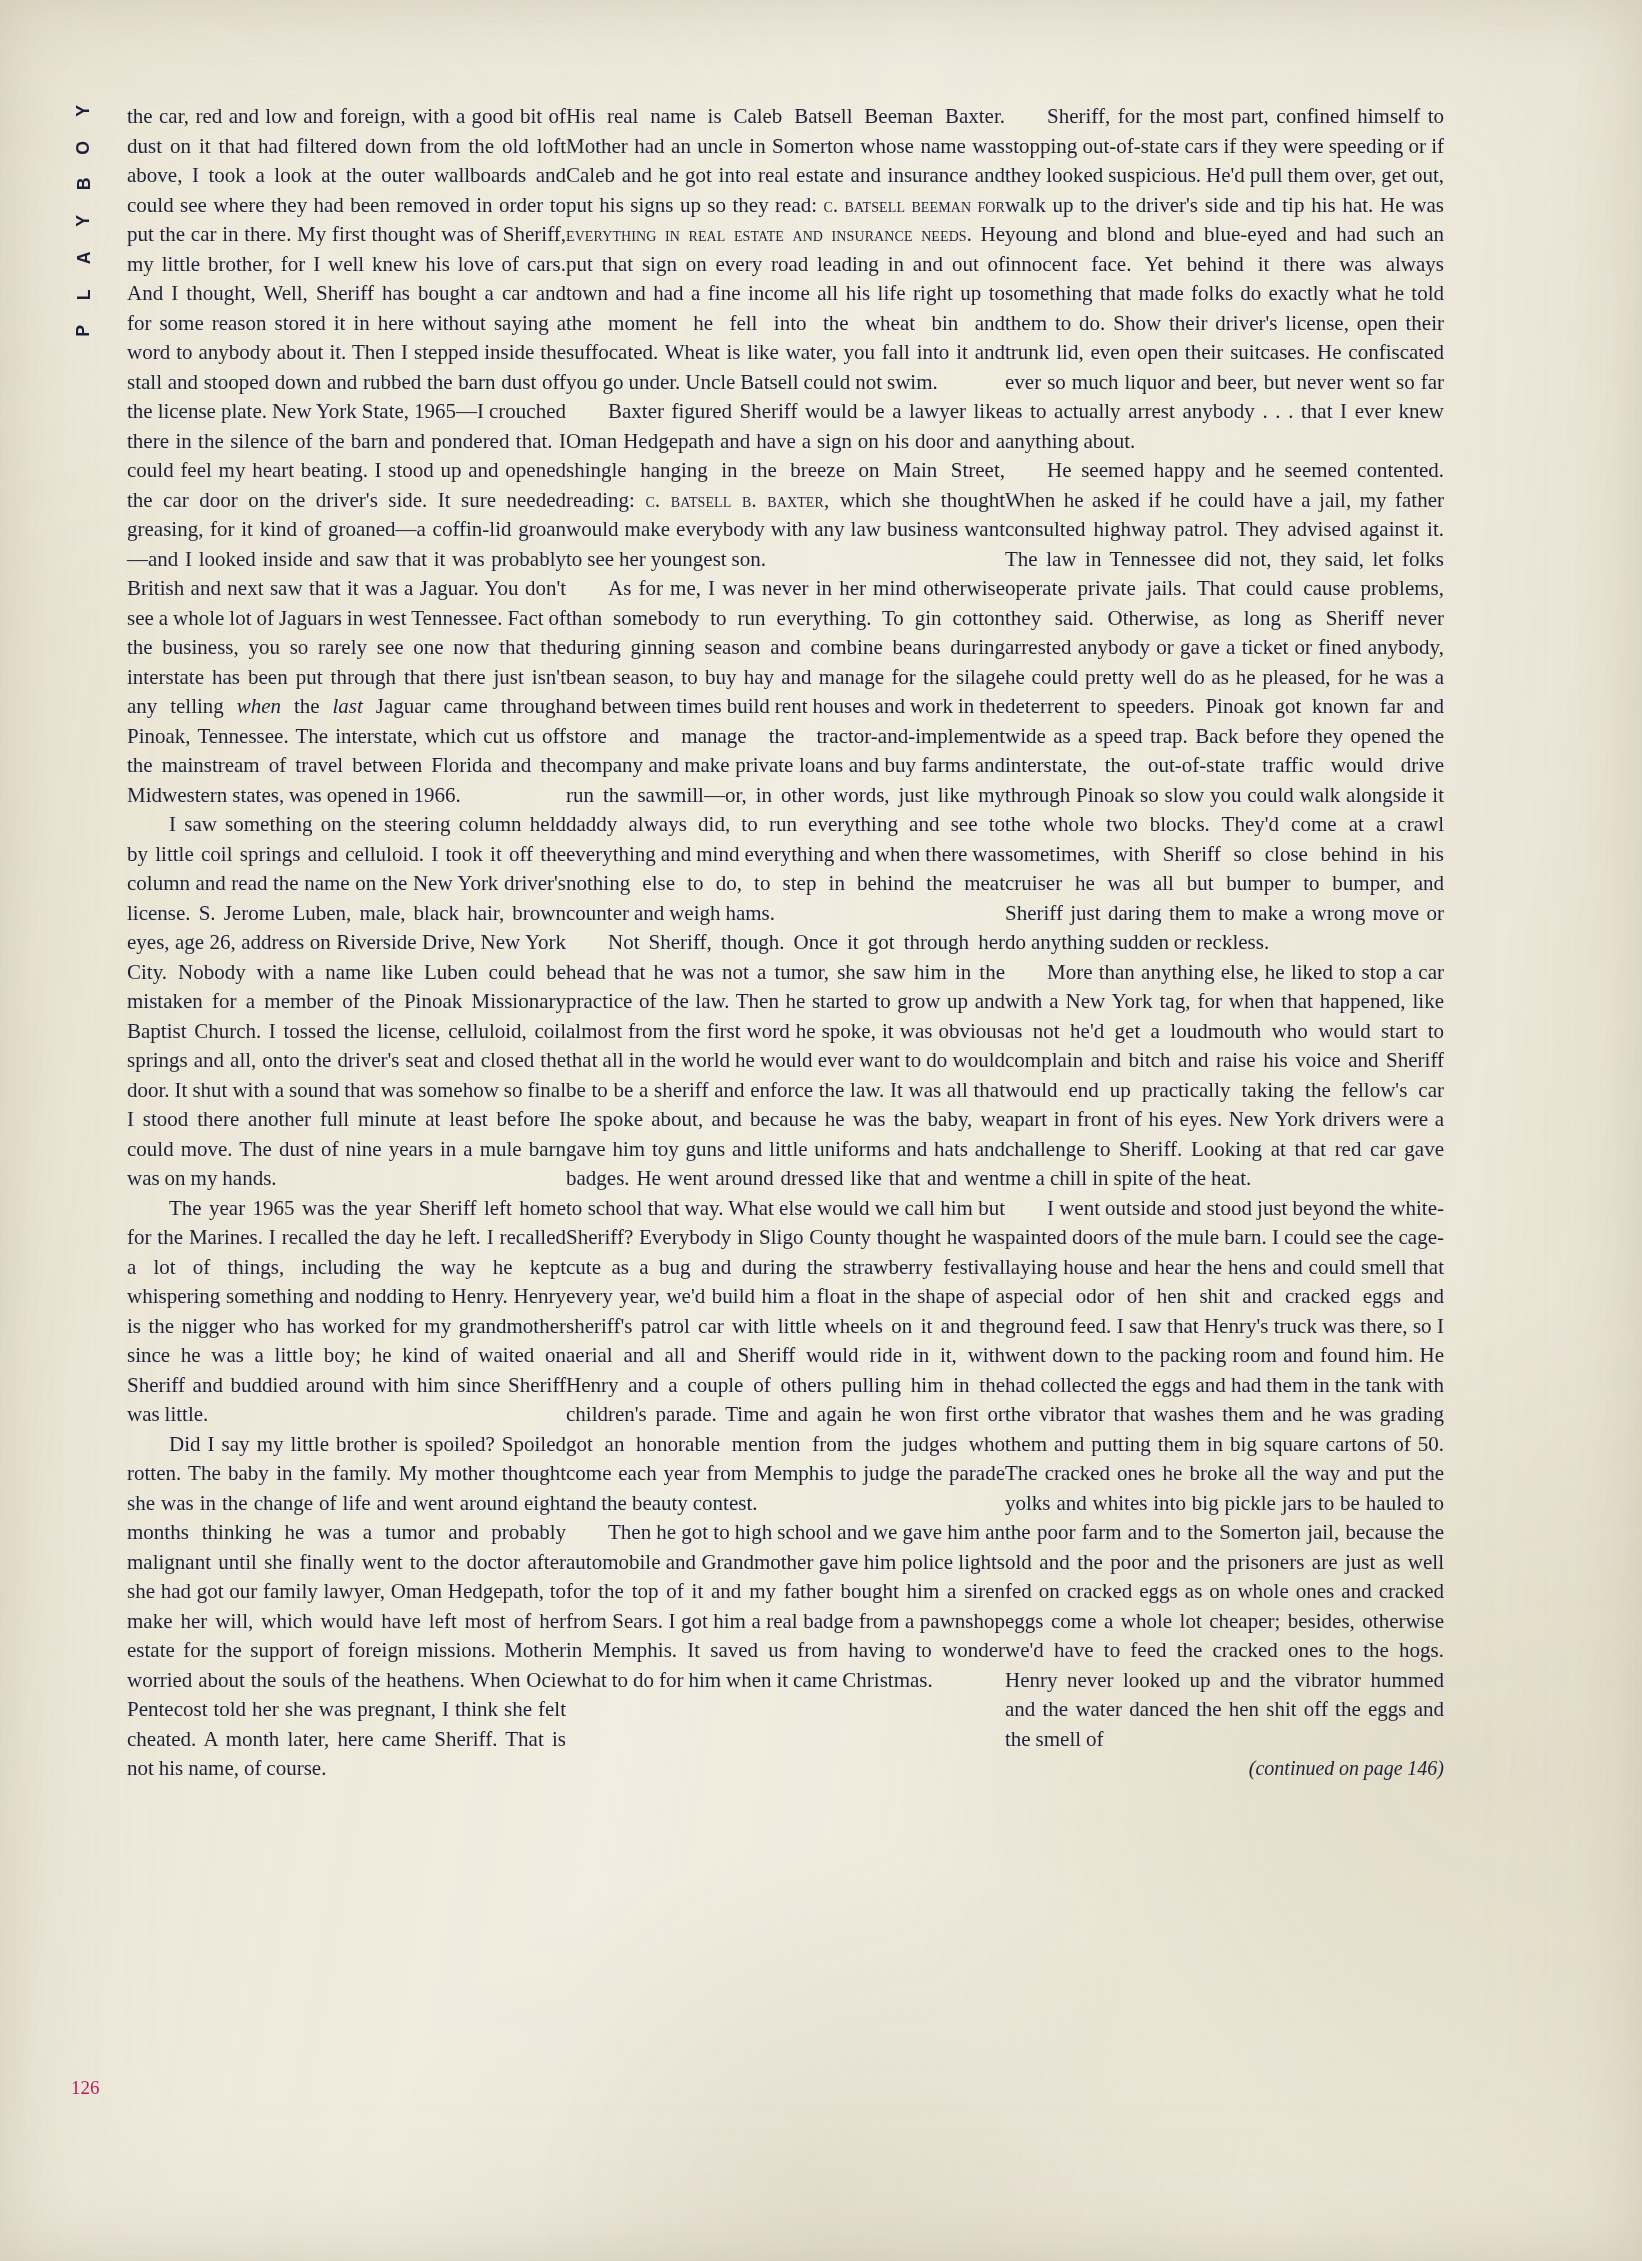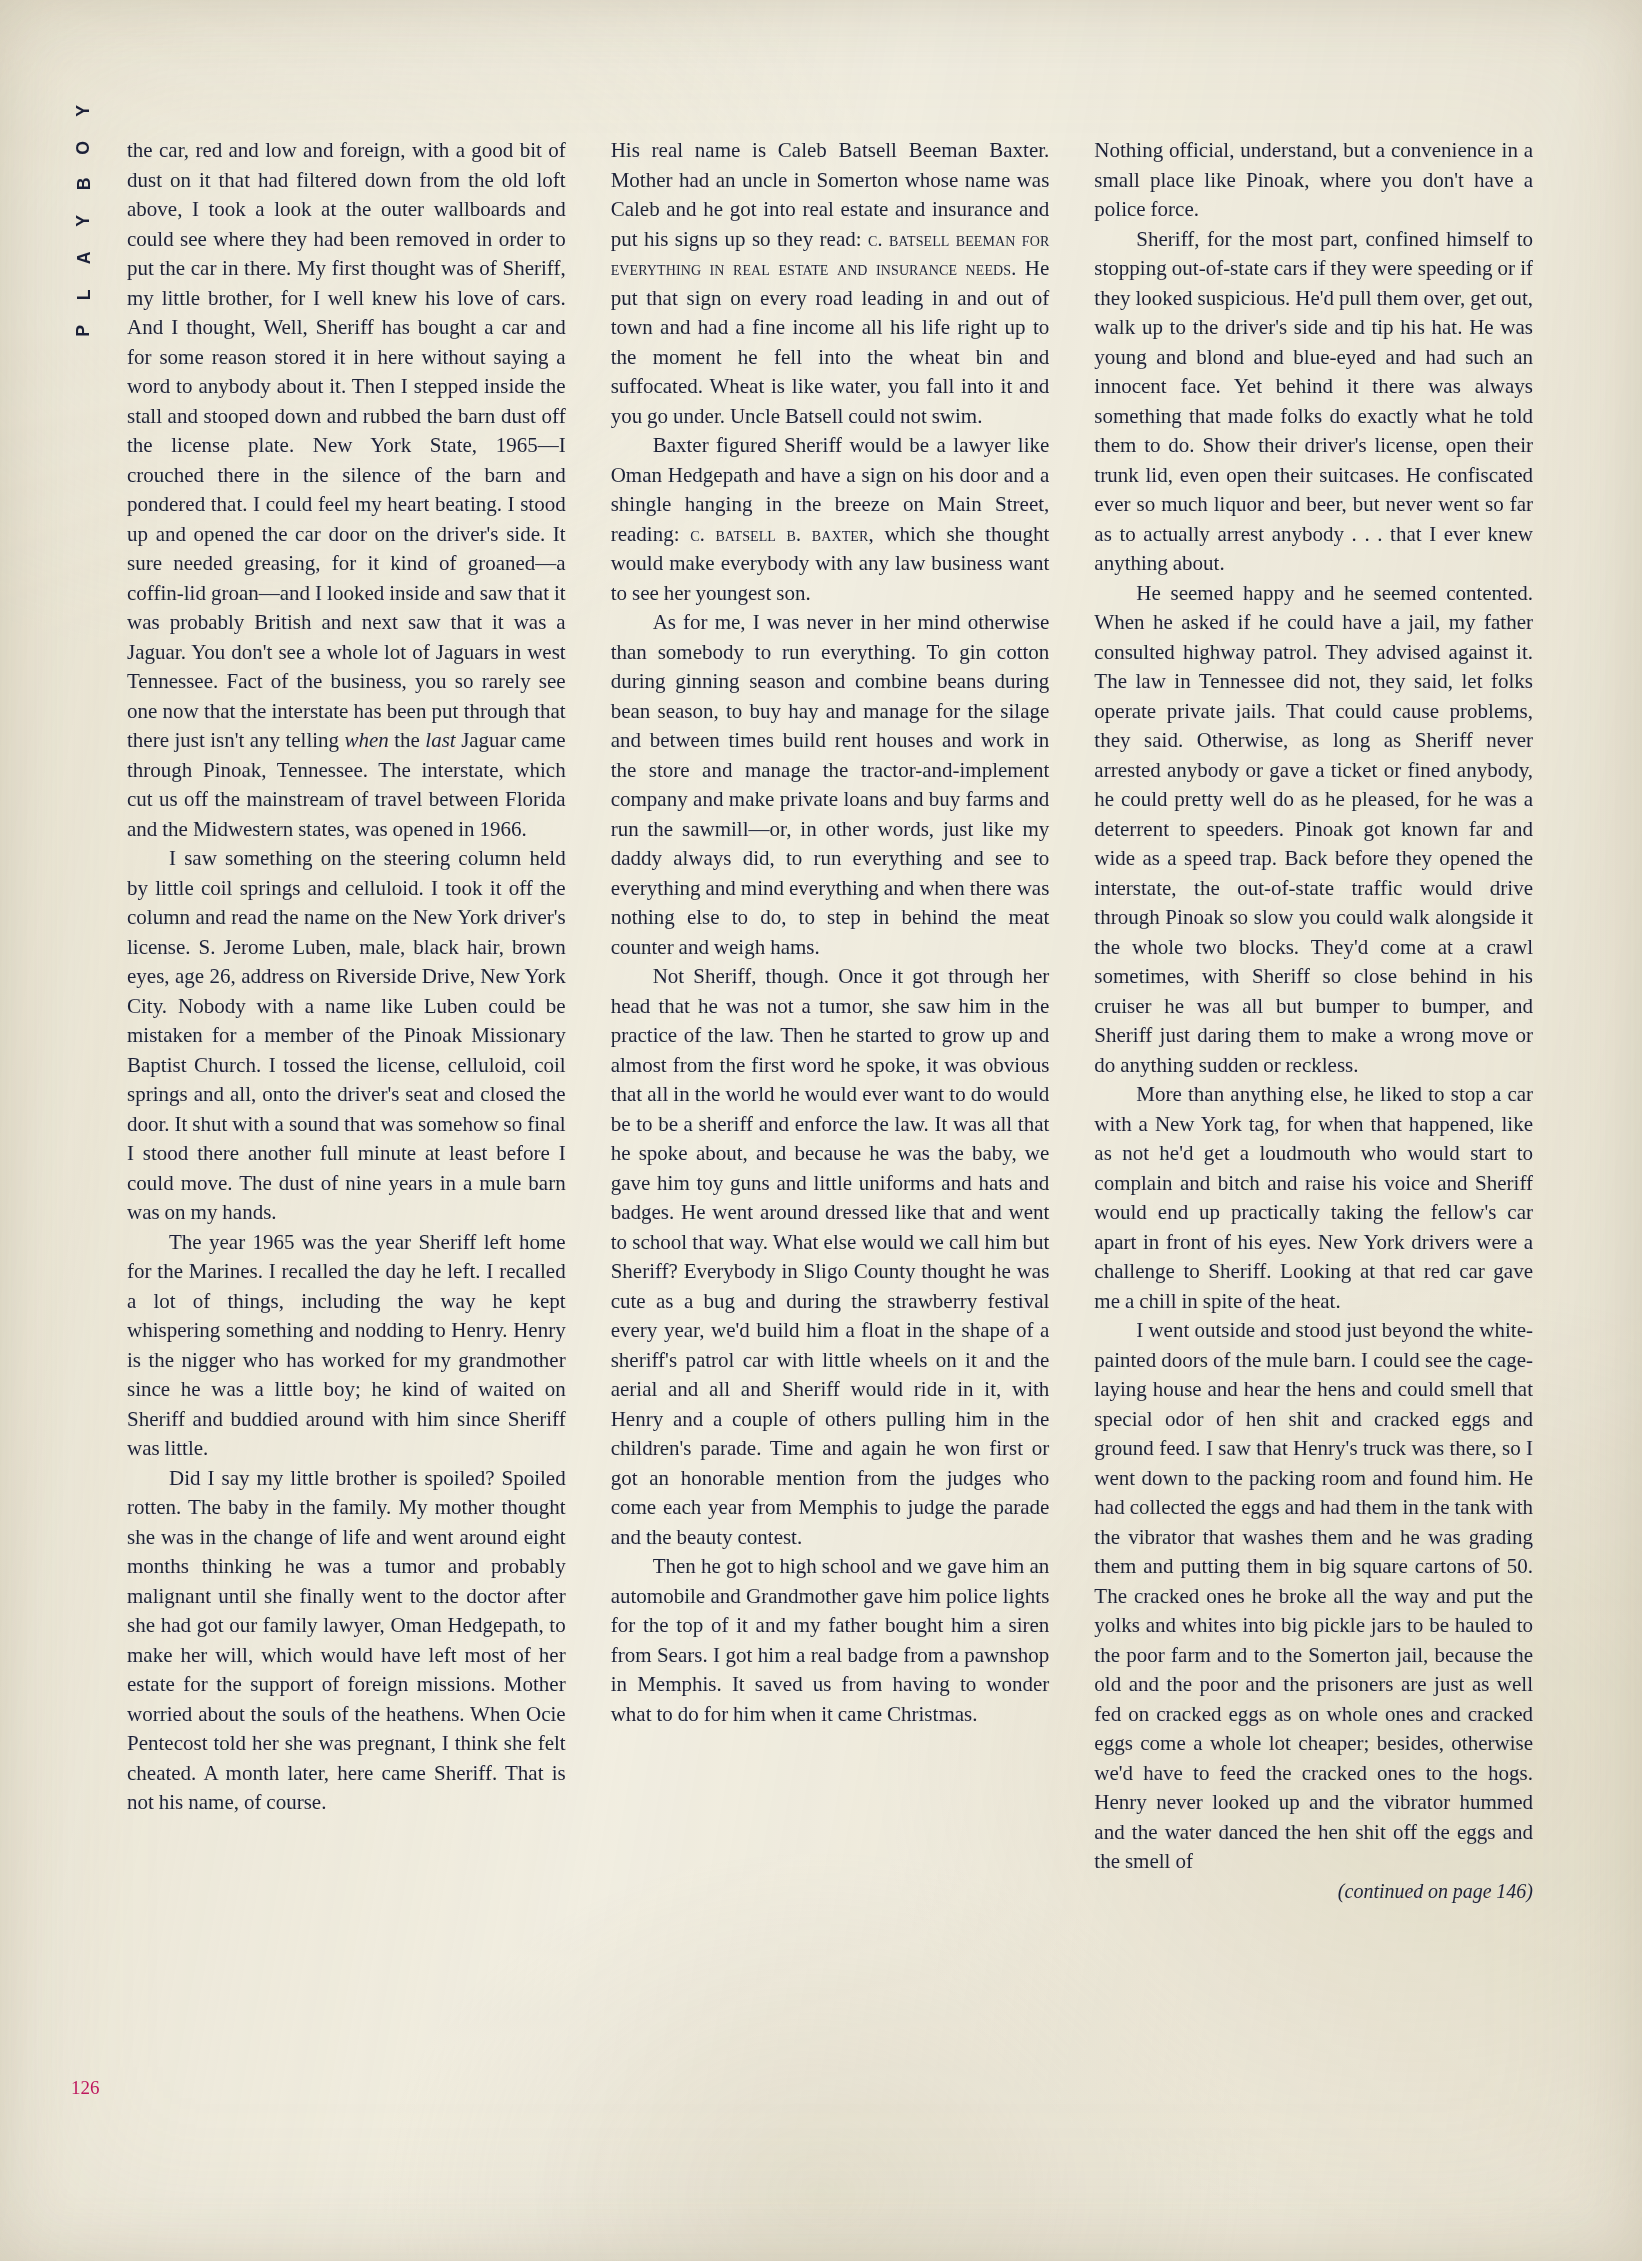--- a/index.html
+++ b/index.html
@@ -63,23 +63,21 @@
     display: block;
   }
 
   .columns {
     position: absolute;
     left: 127px;
     top: 102px;
     width: 1406px;
     height: 2042px;
     display: flex;
-    gap: 45px;
     align-items: flex-start;
-    margin-top: 34px;
   }
   .col {
     width: 439px;
     font-size: 21px;
     line-height: 29.5px;
     color: #1d2239;
     text-align: justify;
     text-justify: inter-word;
     -webkit-hyphens: none;
     hyphens: none;
@@ -141,21 +139,20 @@
         <p><span>Did I say my little brother is spoiled? Spoiled rotten. The baby in the family. My mother thought she was in the change of life and went around eight months thinking he was a tumor and probably malignant until she finally went to the doctor after she had got our family lawyer, Oman Hedgepath, to make her will, which would have left most of her estate for the support of foreign missions. Mother worried about the souls of the heathens. When Ocie Pentecost told her she was pregnant, I think she felt cheated. A month later, here came Sheriff. That is not his name, of course.</span></p>
       </div>
     <div class="col" id="column-2">
         <p class="noindent"><span>His real name is Caleb Batsell Beeman Baxter. Mother had an uncle in Somerton whose name was Caleb and he got into real estate and insurance and put his signs up so they read: </span><span class="sc">c. batsell beeman for everything in real estate and insurance needs.</span><span> He put that sign on every road leading in and out of town and had a fine income all his life right up to the moment he fell into the wheat bin and suffocated. Wheat is like water, you fall into it and you go under. Uncle Batsell could not swim.</span></p>
         <p><span>Baxter figured Sheriff would be a lawyer like Oman Hedgepath and have a sign on his door and a shingle hanging in the breeze on Main Street, reading: </span><span class="sc">c. batsell b. baxter</span><span>, which she thought would make everybody with any law business want to see her youngest son.</span></p>
         <p><span>As for me, I was never in her mind otherwise than somebody to run everything. To gin cotton during ginning season and combine beans during bean season, to buy hay and manage for the silage and between times build rent houses and work in the store and manage the tractor-and-implement company and make private loans and buy farms and run the sawmill—or, in other words, just like my daddy always did, to run everything and see to everything and mind everything and when there was nothing else to do, to step in behind the meat counter and weigh hams.</span></p>
         <p><span>Not Sheriff, though. Once it got through her head that he was not a tumor, she saw him in the practice of the law. Then he started to grow up and almost from the first word he spoke, it was obvious that all in the world he would ever want to do would be to be a sheriff and enforce the law. It was all that he spoke about, and because he was the baby, we gave him toy guns and little uniforms and hats and badges. He went around dressed like that and went to school that way. What else would we call him but Sheriff? Everybody in Sligo County thought he was cute as a bug and during the strawberry festival every year, we'd build him a float in the shape of a sheriff's patrol car with little wheels on it and the aerial and all and Sheriff would ride in it, with Henry and a couple of others pulling him in the children's parade. Time and again he won first or got an honorable mention from the judges who come each year from Memphis to judge the parade and the beauty contest.</span></p>
         <p><span>Then he got to high school and we gave him an automobile and Grandmother gave him police lights for the top of it and my father bought him a siren from Sears. I got him a real badge from a pawnshop in Memphis. It saved us from having to wonder what to do for him when it came Christmas.</span></p>
       </div>
     <div class="col col-3-wrap" id="column-3">
-        <p class="noindent"><span>Nothing official, understand, but a convenience in a small place like Pinoak, where you don't have a police force.</span></p>
         <p><span>Sheriff, for the most part, confined himself to stopping out-of-state cars if they were speeding or if they looked suspicious. He'd pull them over, get out, walk up to the driver's side and tip his hat. He was young and blond and blue-eyed and had such an innocent face. Yet behind it there was always something that made folks do exactly what he told them to do. Show their driver's license, open their trunk lid, even open their suitcases. He confiscated ever so much liquor and beer, but never went so far as to actually arrest anybody . . . that I ever knew anything about.</span></p>
         <p><span>He seemed happy and he seemed contented. When he asked if he could have a jail, my father consulted highway patrol. They advised against it. The law in Tennessee did not, they said, let folks operate private jails. That could cause problems, they said. Otherwise, as long as Sheriff never arrested anybody or gave a ticket or fined anybody, he could pretty well do as he pleased, for he was a deterrent to speeders. Pinoak got known far and wide as a speed trap. Back before they opened the interstate, the out-of-state traffic would drive through Pinoak so slow you could walk alongside it the whole two blocks. They'd come at a crawl sometimes, with Sheriff so close behind in his cruiser he was all but bumper to bumper, and Sheriff just daring them to make a wrong move or do anything sudden or reckless.</span></p>
         <p><span>More than anything else, he liked to stop a car with a New York tag, for when that happened, like as not he'd get a loudmouth who would start to complain and bitch and raise his voice and Sheriff would end up practically taking the fellow's car apart in front of his eyes. New York drivers were a challenge to Sheriff. Looking at that red car gave me a chill in spite of the heat.</span></p>
         <p><span>I went outside and stood just beyond the white-painted doors of the mule barn. I could see the cage-laying house and hear the hens and could smell that special odor of hen shit and cracked eggs and ground feed. I saw that Henry's truck was there, so I went down to the packing room and found him. He had collected the eggs and had them in the tank with the vibrator that washes them and he was grading them and putting them in big square cartons of 50. The cracked ones he broke all the way and put the yolks and whites into big pickle jars to be hauled to the poor farm and to the Somerton jail, because the old and the poor and the prisoners are just as well fed on cracked eggs as on whole ones and cracked eggs come a whole lot cheaper; besides, otherwise we'd have to feed the cracked ones to the hogs. Henry never looked up and the vibrator hummed and the water danced the hen shit off the eggs and the smell of</span></p>
         <p class="noindent contd">(continued on page 146)</p>
       </div>
   </div>
 
   <div class="folio">126</div>
 

